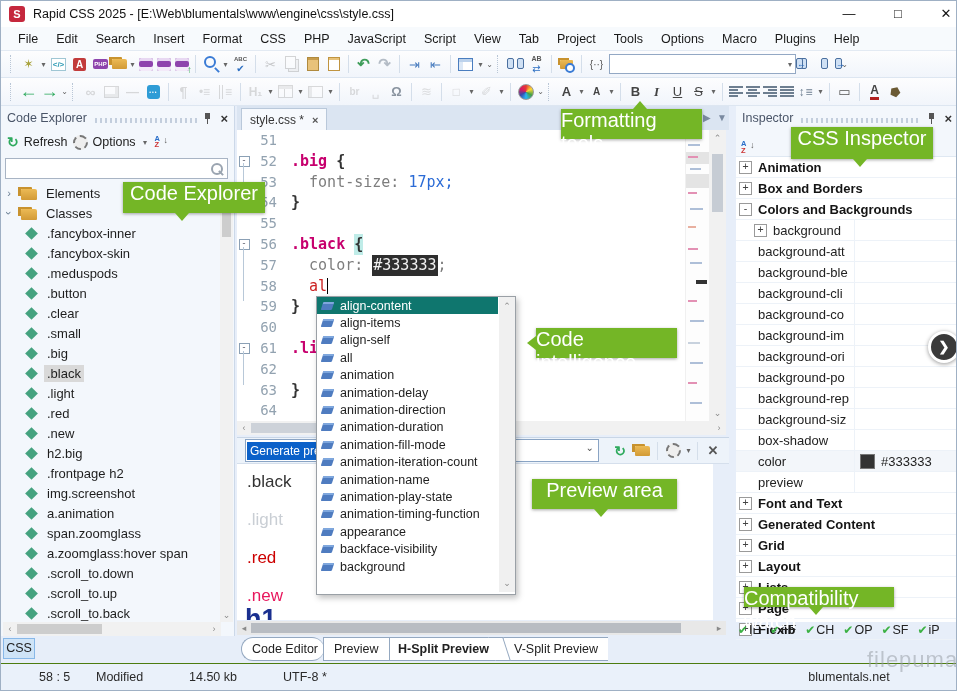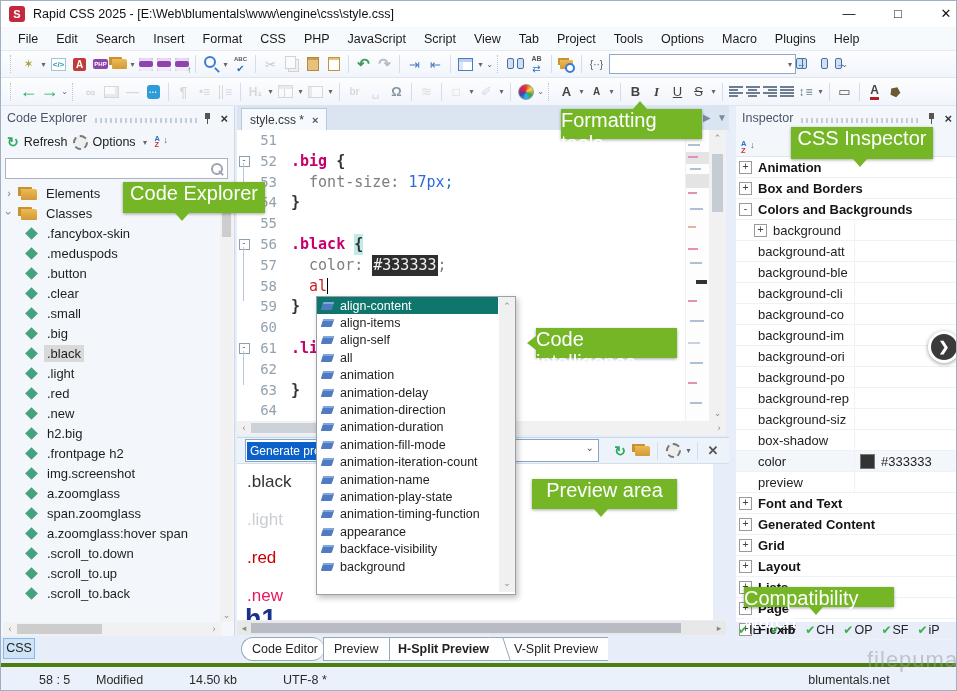--- a/index.html
+++ b/index.html
@@ -181,21 +181,21 @@
   .swatch{width:13px;height:13px;background:#333;border:1px solid #777;margin:0 6px 0 6px;}
   .pval{color:#222;}
   #flyout{left:927px;top:330px;width:26px;height:26px;border-radius:50%;background:#3a3a3a;border:3px solid #fff;box-shadow:0 1px 4px rgba(0,0,0,.4);color:#fff;text-align:center;line-height:26px;font-size:13px;font-weight:bold;z-index:30;box-sizing:content-box;}
   #compat{left:737px;top:622px;display:flex;align-items:center;gap:9px;font-size:12.5px;color:#222;}
   .chk{color:#3bb143;font-size:12px;margin-right:1px;}
   #ptabs{left:740px;top:645px;display:flex;gap:10px;font-size:12.5px;color:#444;z-index:5;}
   #ptabs .pt{padding:3px 8px;margin-top:48px;}
   #ptabs .pt.active{background:#cfe4f7;}
   
   #csstab{left:2px;top:637px;width:32px;height:21px;background:#cfe4f7;border:1px solid #88b8e8;box-sizing:border-box;text-align:center;line-height:19px;font-size:12.5px;color:#222;z-index:5;}
-  #statusbar{left:0;top:662px;width:955px;height:27px;background:#eaf1fa;border-top:4px solid #4d7c0f;box-sizing:border-box;font-size:12.5px;color:#2a2a2a;}
+  #statusbar{left:0;top:662px;width:955px;height:27px;background:#eaf1fa;border-top:1px solid #4d7c0f;box-sizing:border-box;font-size:12.5px;color:#2a2a2a;}
   .sfield{position:absolute;top:6px;}
   
   .co{position:absolute;background:#74b626;color:#fff;font-size:20px;display:flex;align-items:flex-start;justify-content:center;z-index:60;box-shadow:0 1px 3px rgba(0,0,0,.35);}
   .t-up{position:absolute;top:-8px;border-left:7px solid transparent;border-right:7px solid transparent;border-bottom:8px solid #74b626;width:0;height:0;}
   .t-down{position:absolute;bottom:-8px;border-left:7px solid transparent;border-right:7px solid transparent;border-top:8px solid #74b626;width:0;height:0;}
   .t-left{position:absolute;left:-9px;border-top:7px solid transparent;border-bottom:7px solid transparent;border-right:9px solid #74b626;width:0;height:0;}
   #watermark{left:866px;top:646px;font-size:22px;color:#9aa0a8;opacity:.55;z-index:70;letter-spacing:1px;}
 </style>
 </head>
 <body>
@@ -361,20 +361,24 @@
           <span class="tfolder"></span>
           <span class="tlabel">Elements</span>
         </div>
       <div class="trow">
           <span class="texp" style="transform:rotate(90deg);">›</span>
           <span class="tfolder"></span>
           <span class="tlabel">Classes</span>
         </div>
       <div class="trow">
           <span class="tdiamond"></span>
+          <span class="tlabel">.fancybox-inner</span>
+        </div>
+      <div class="trow">
+          <span class="tdiamond"></span>
           <span class="tlabel">.fancybox-skin</span>
         </div>
       <div class="trow">
           <span class="tdiamond"></span>
           <span class="tlabel">.meduspods</span>
         </div>
       <div class="trow">
           <span class="tdiamond"></span>
           <span class="tlabel">.button</span>
         </div>
@@ -413,21 +417,21 @@
       <div class="trow">
           <span class="tdiamond"></span>
           <span class="tlabel">.frontpage h2</span>
         </div>
       <div class="trow">
           <span class="tdiamond"></span>
           <span class="tlabel">img.screenshot</span>
         </div>
       <div class="trow">
           <span class="tdiamond"></span>
-          <span class="tlabel">a.zoomglass</span>
+          <span class="tlabel">a.animation</span>
         </div>
       <div class="trow">
           <span class="tdiamond"></span>
           <span class="tlabel">span.zoomglass</span>
         </div>
       <div class="trow">
           <span class="tdiamond"></span>
           <span class="tlabel">a.zoomglass:hover span</span>
         </div>
       <div class="trow">

